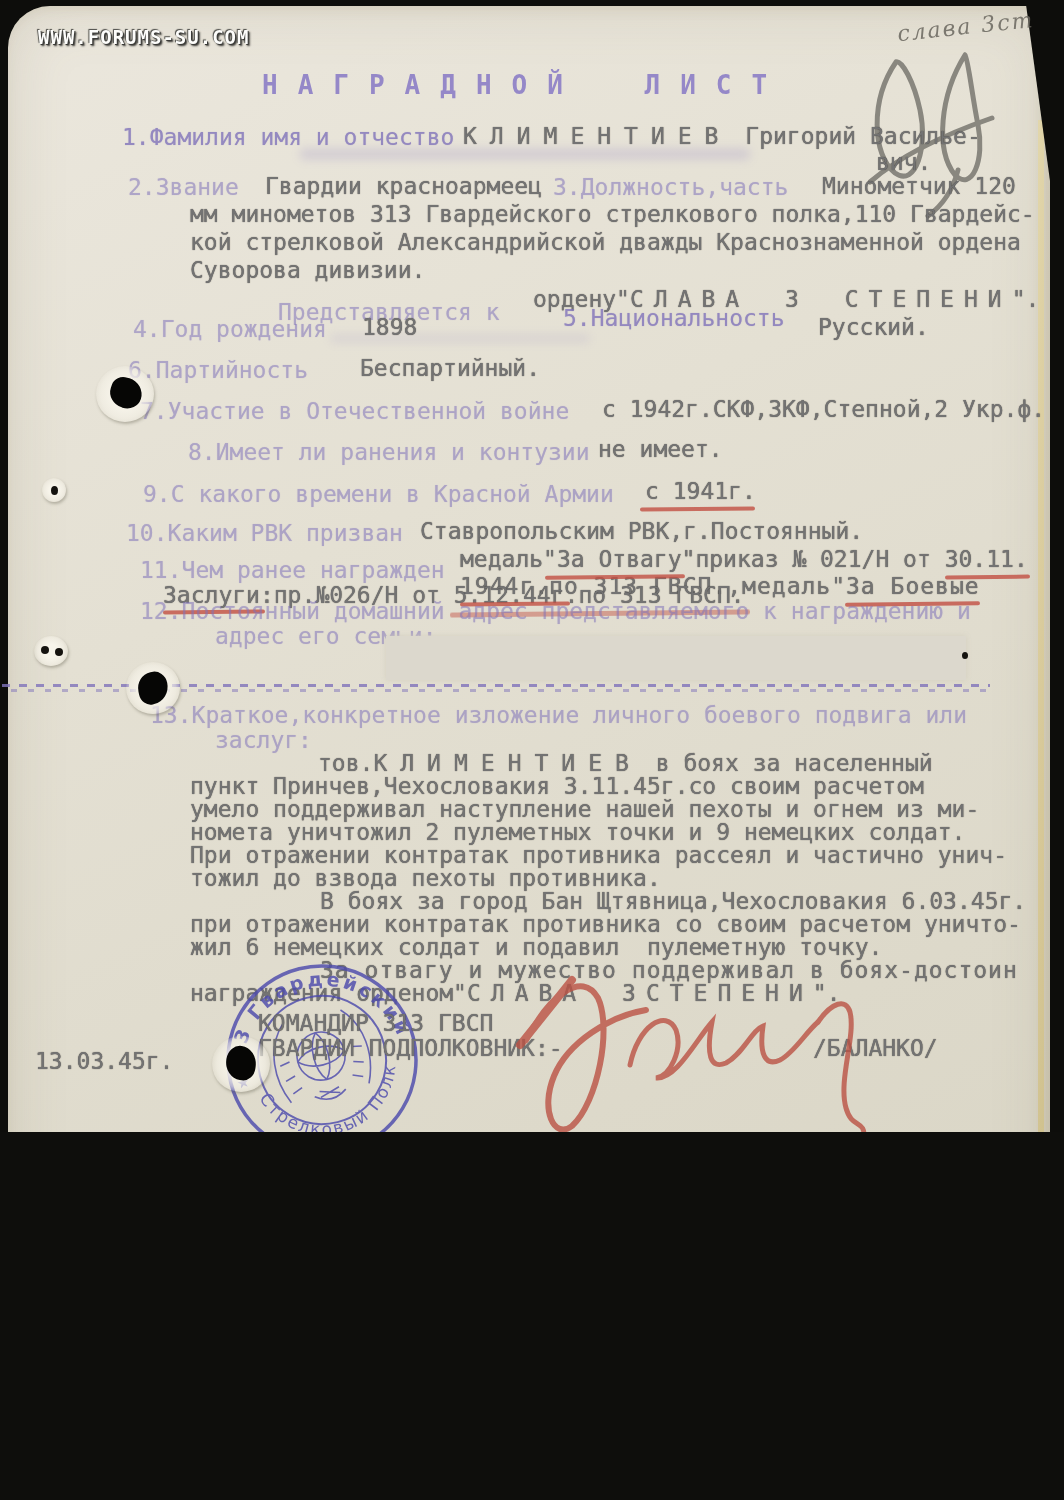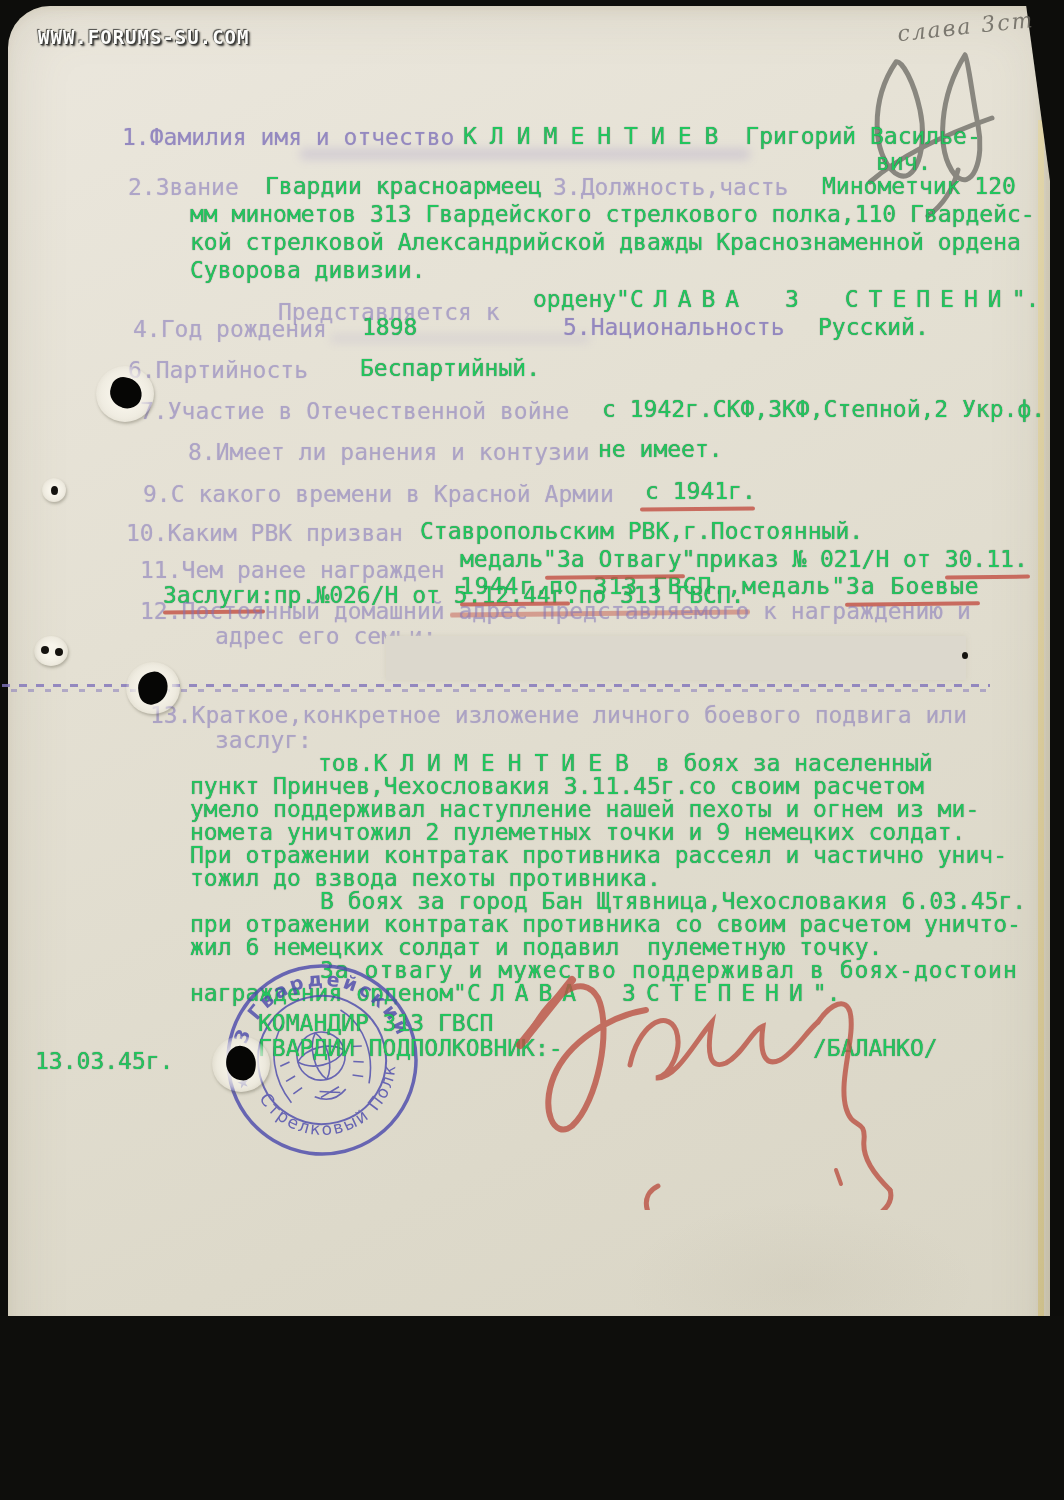--- a/index.html
+++ b/index.html
@@ -1,26 +1,26 @@
 <!DOCTYPE html>
 <html><head>
 <meta charset="utf-8">
 <style>
   html,body{margin:0;padding:0;background:#0e0e0c;}
-  .stage{position:relative;width:1064px;height:1316px;background:#0d0d0b;overflow:hidden;
+  .stage{position:relative;width:1064px;height:1132px;background:#0d0d0b;overflow:hidden;
          font-family:"DejaVu Sans Mono","Liberation Mono",monospace;}
   .paper{position:absolute;left:8px;top:6px;width:1042px;height:1483px;
          background:linear-gradient(155deg,#ebe7dd 0%,#e4e0d3 35%,#ddd9ca 70%,#d8d4c4 100%);
          border-radius:42px 10px 8px 10px;
          box-shadow:inset 0 0 60px rgba(120,110,85,.18), inset -6px 0 14px rgba(150,130,80,.22);}
   .paper-edge{position:absolute;left:1038px;top:120px;width:6px;height:1363px;
          background:linear-gradient(180deg,#e4d6a2,#d6c488 60%,#c9b979);opacity:.75;}
   .corner-cut{position:absolute;left:1022px;top:6px;width:28px;height:175px;background:#0d0d0b;
          clip-path:polygon(100% 0,15% 0,100% 100%);}
-  .t{position:absolute;color:#22c55e;font-size:23px;line-height:24px;white-space:pre;
+  .t{position:absolute;color:#737373;font-size:23px;line-height:24px;white-space:pre;
      text-shadow:0 0 1px rgba(25,22,18,.75);}
   .p{position:absolute;color:#8073ba;font-size:23px;line-height:24px;white-space:pre;
      opacity:.8;filter:blur(.35px);text-shadow:0 0 1px rgba(118,104,180,.6);}
   .p2{opacity:.55;}
   .sp{letter-spacing:13px;}
   .sp2{letter-spacing:10px;word-spacing:12px;}
   .ls1{letter-spacing:1px;}
   .title{position:absolute;color:#8a7cc6;font-size:26px;font-weight:bold;letter-spacing:20px;
      word-spacing:26px;opacity:.88;filter:blur(.45px);white-space:pre;}
   .watermark{position:absolute;color:#fdfdfb;font-size:19px;font-weight:bold;letter-spacing:1px;
@@ -58,20 +58,21 @@
 
   <svg style="position:absolute;left:840px;top:40px;" width="170" height="185" viewBox="0 0 170 185">
     <g fill="none" stroke="#6b6963" stroke-width="5" stroke-linecap="round" opacity=".75">
       <path d="M56,22 C30,60 32,115 55,133 C76,148 88,106 80,70 C74,42 62,20 56,22"></path>
       <path d="M125,15 C100,55 95,110 115,135 C132,152 145,120 138,85 C132,55 128,18 125,15"></path>
       <path d="M30,142 C60,116 100,96 152,78"></path>
       <path d="M118,130 C113,150 103,165 88,176"></path>
     </g>
   </svg>
 
+  <div class="title" style="left:262px;top:70px;">НАГРАДНОЙ ЛИСТ</div>
 
   <div class="ghost" style="left:300px;top:148px;width:450px;height:12px;opacity:.20;"></div>
   <div class="ghost" style="left:330px;top:334px;width:260px;height:9px;opacity:.13;"></div>
 
   <div class="p" style="left:122px;top:125px;">1.Фамилия имя и отчество</div>
   <div class="t" style="left:463px;top:124px;"><span class="sp">КЛИМЕНТИЕВ</span><span> Григорий Василье-</span></div>
   <div class="t" style="left:876px;top:150px;">вич.</div>
 
   <div class="p p2" style="left:128px;top:175px;">2.Звание</div>
   <div class="t" style="left:265px;top:174px;">Гвардии красноармеец</div>
@@ -79,21 +80,21 @@
   <div class="t" style="left:822px;top:174px;">Минометчик 120</div>
   <div class="t" style="left:190px;top:202px;">мм минометов 313 Гвардейского стрелкового полка,110 Гвардейс-</div>
   <div class="t" style="left:190px;top:230px;">кой стрелковой Александрийской дважды Краснознаменной ордена</div>
   <div class="t" style="left:190px;top:258px;">Суворова дивизии.</div>
 
   <div class="p p2" style="left:278px;top:300px;">Представляется к</div>
   <div class="t" style="left:533px;top:287px;"><span>ордену"</span><span class="sp2">СЛАВА 3 СТЕПЕНИ</span><span>".</span></div>
 
   <div class="p p2" style="left:133px;top:317px;">4.Год рождения</div>
   <div class="t" style="left:362px;top:315px;">1898</div>
-  <div class="p" style="left:563px;top:315px;">5.Национальность</div>
+  <div class="p" style="left:563px;top:306px;">5.Национальность</div>
   <div class="t" style="left:818px;top:315px;">Русский.</div>
   <div class="p p2" style="left:128px;top:358px;">6.Партийность</div>
   <div class="t" style="left:360px;top:356px;">Беспартийный.</div>
 
   <div class="p p2" style="left:140px;top:399px;">7.Участие в Отечественной войне</div>
   <div class="t" style="left:602px;top:397px;">с 1942г.СКФ,ЗКФ,Степной,2 Укр.ф.</div>
   <div class="p p2" style="left:143px;top:440px;margin-left:45px;">8.Имеет ли ранения и контузии</div>
   <div class="t" style="left:598px;top:437px;">не имеет.</div>
   <div class="p p2" style="left:143px;top:482px;">9.С какого времени в Красной Армии</div>
   <div class="t" style="left:645px;top:479px;">с 1941г.</div>

